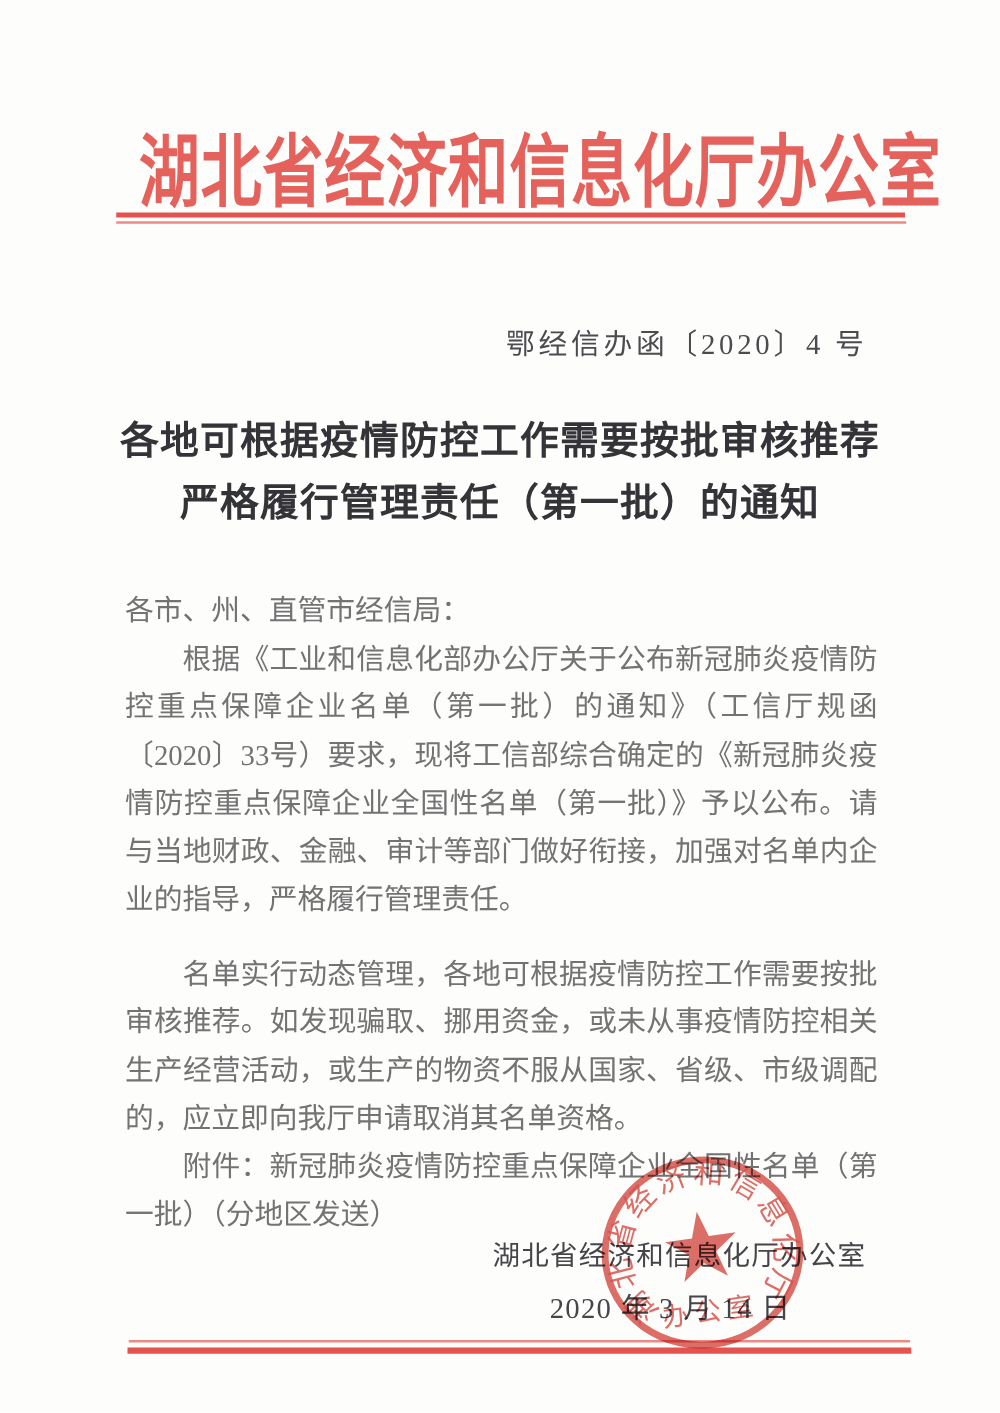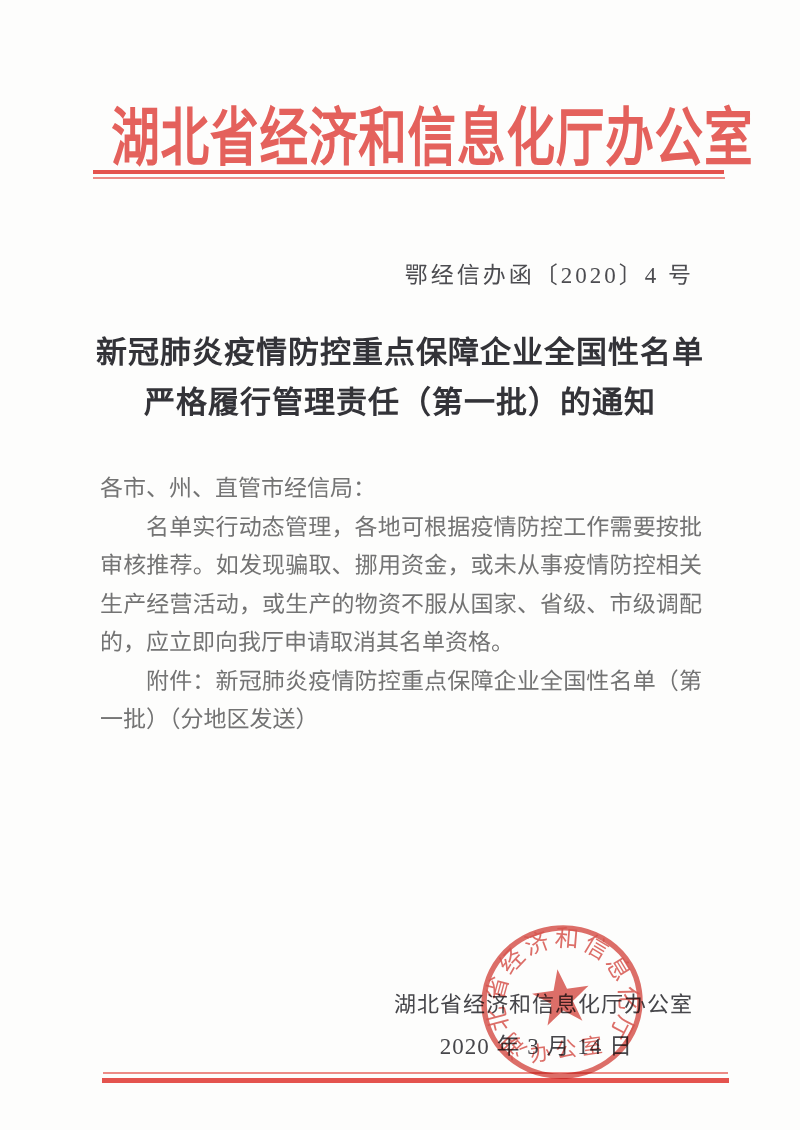--- a/index.html
+++ b/index.html
@@ -58,21 +58,21 @@
   .body-text {
     position: absolute;
     top: 470px; left: 100px; width: 602px;
     font-size: 23px;
     line-height: 38.5px;
     color: #737373;
     text-align: justify;
   }
   .body-text p { margin: 0; }
   .body-text p.indent { text-indent: 2em; }
-  .body-text p.para-gap { margin-top: 0; }
+  .body-text p.para-gap { margin-top: 21px; }
 
   
   .signature-agency {
     position: absolute;
     top: 986px; right: 107px;
     font-size: 22px;
     letter-spacing: 1px;
     color: #46464a;
     white-space: nowrap;
   }
@@ -100,26 +100,27 @@
 
 <div class="page">
 
   <div class="agency-name">湖北省经济和信息化厅办公室</div>
   <div class="rule rule-top-thick"></div>
   <div class="rule rule-top-thin"></div>
 
   <div class="doc-number">鄂经信办函〔2020〕4 号</div>
 
   <div class="doc-title">
-    <div>新冠肺炎疫情防控重点保障企业全国性名单</div>
+    <div>各地可根据疫情防控工作需要按批审核推荐</div>
     <div>严格履行管理责任（第一批）的通知</div>
   </div>
 
   <div class="body-text">
     <p class="salutation">各市、州、直管市经信局：</p>
+    <p class="indent">根据《工业和信息化部办公厅关于公布新冠肺炎疫情防控重点保障企业名单（第一批）的通知》（工信厅规函〔2020〕33号）要求，现将工信部综合确定的《新冠肺炎疫情防控重点保障企业全国性名单（第一批）》予以公布。请与当地财政、金融、审计等部门做好衔接，加强对名单内企业的指导，严格履行管理责任。</p>
     <p class="indent para-gap">名单实行动态管理，各地可根据疫情防控工作需要按批审核推荐。如发现骗取、挪用资金，或未从事疫情防控相关生产经营活动，或生产的物资不服从国家、省级、市级调配的，应立即向我厅申请取消其名单资格。</p>
     <p class="indent">附件：新冠肺炎疫情防控重点保障企业全国性名单（第一批）（分地区发送）</p>
   </div>
 
   <div class="signature-agency">湖北省经济和信息化厅办公室</div>
   <div class="signature-date">2020 年 3 月 14 日</div>
 
   <div class="rule rule-bottom-thin"></div>
   <div class="rule rule-bottom-thick"></div>
 

